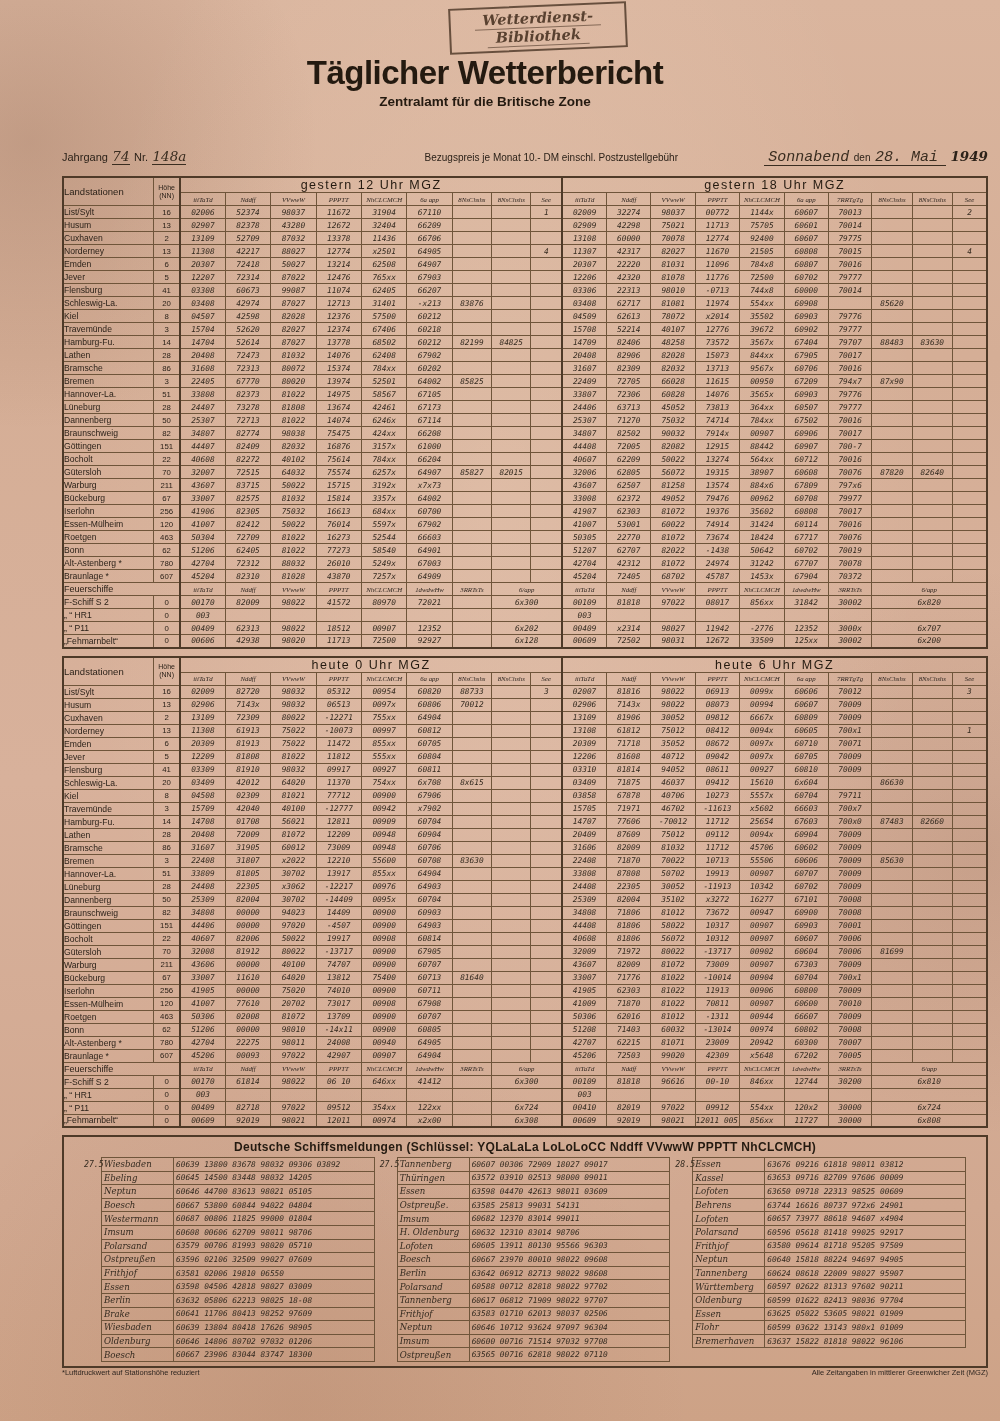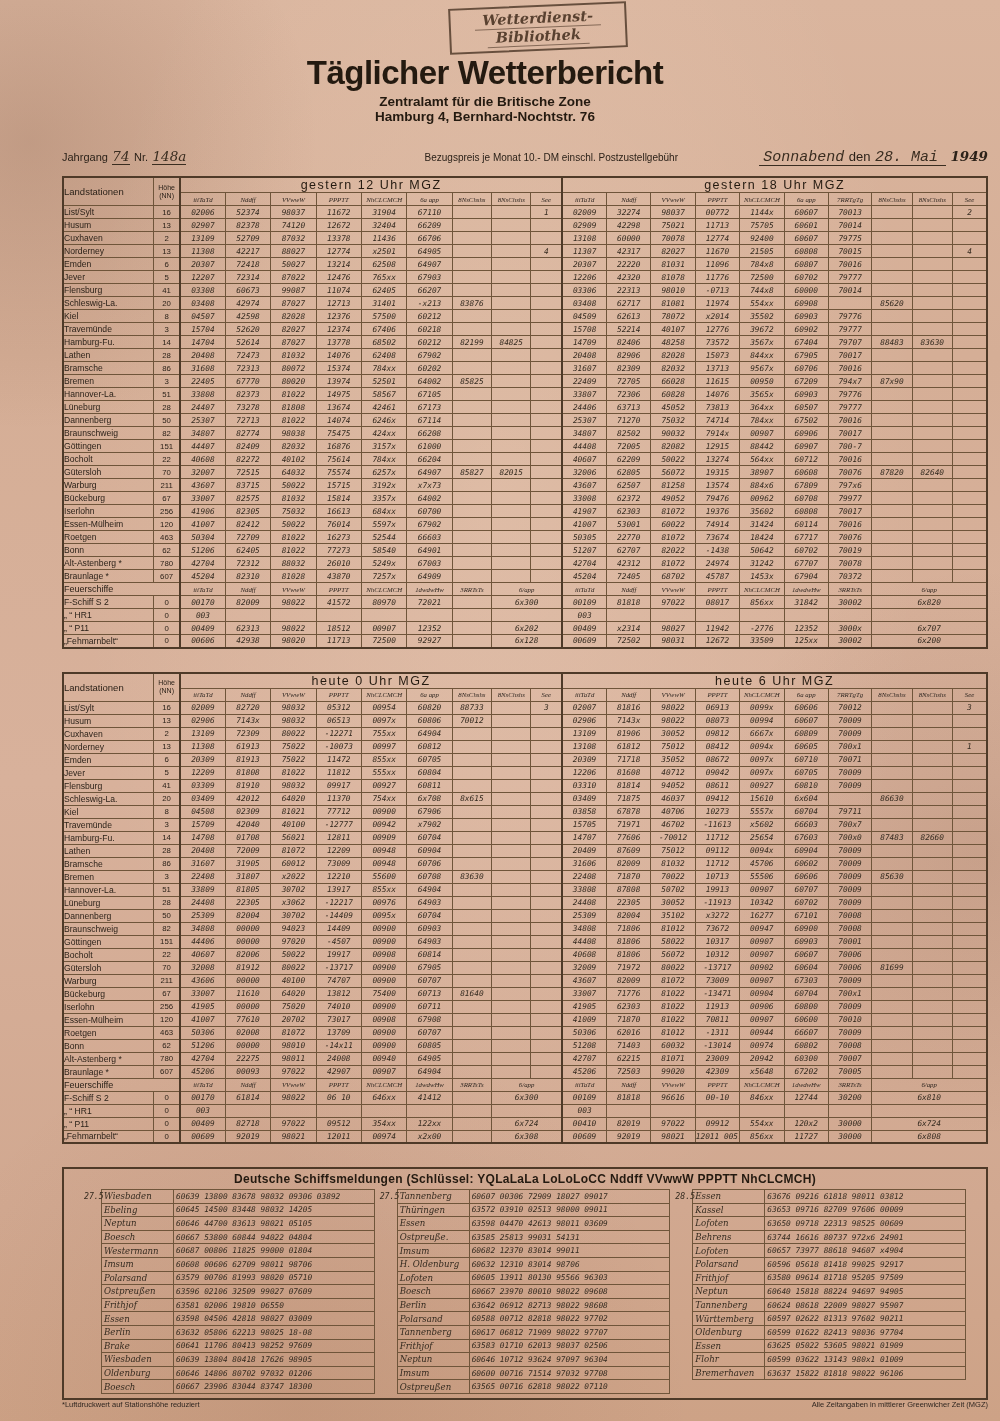--- a/index.html
+++ b/index.html
@@ -29,25 +29,25 @@
   
   .meta-row{position:absolute;top:147px;left:62px;width:926px;display:flex;align-items:baseline}
   .lbl{font-size:11px}
   .hwb{font-family:"DejaVu Serif",serif;font-style:italic;font-size:13.5px;color:#3a2d20}
   .u{border-bottom:1px solid #3a2d20}
   .meta-left{width:240px}
   .meta-center{flex:1;font-size:10px;text-align:right;padding-left:40px}
   .meta-right{width:310px;text-align:right;white-space:nowrap}
   .uline{border-bottom:1px solid #3a2d20;padding:0 4px 1px 4px}
   .script{font-family:Liberation Mono, monospace;font-style:italic;font-size:15px;color:#3a2d20}
-  .den{font-size:13px}
+  .den{font-size:10px}
   .year{font-family:"DejaVu Serif",serif;font-style:italic;font-weight:bold;font-size:13.5px;margin-left:4px}
   
   .sheet{position:absolute;top:176px;left:62px;width:926px}
-  table.wx{border-collapse:collapse;table-layout:fixed;width:926px;border:2px solid #4e3a28;margin-bottom:23px}
+  table.wx{border-collapse:collapse;table-layout:fixed;width:926px;border:2px solid #4e3a28;margin-bottom:7px}
   .wx th,.wx td{border:1px solid #6f553a;height:13px;padding:0;overflow:hidden;
     white-space:nowrap;vertical-align:middle;font-weight:normal}
   .half-title{font-size:12.5px;font-weight:bold;letter-spacing:1.5px;height:17px;text-align:center;color:#241a10}
   .code{font-family:"Liberation Serif",serif;font-style:italic;font-size:6.8px;text-align:center;height:12px;color:#2f2620}
   .name{font-size:8.6px;text-align:left;padding-left:3px}
   .name-h{font-size:9.5px;font-weight:bold;text-align:left;padding-left:3px}
   .hh{font-size:7.8px;text-align:center}
   .hh-h{font-size:7px;line-height:1.1;text-align:center}
   .hw{font-family:"DejaVu Sans Mono",monospace;font-style:italic;font-size:7.8px;color:#342a1f;text-align:center}
   .lsep{border-left:2px solid #4e3a28 !important}
@@ -72,21 +72,20 @@
 <div class="paper">
 
   <div class="stamp">
     <div>Wetterdienst-</div>
     <div>Bibliothek</div>
   </div>
 
   <div class="masthead">
     <div class="title">Täglicher Wetterbericht</div>
     <div class="sub2">Zentralamt für die Britische Zone</div>
-    <div class="sub3">Hamburg 4, Bernhard-Nochtstr. 76</div>
   </div>
 
   <div class="meta-row">
     <div class="meta-left">
       <span class="lbl">Jahrgang</span>
       <span class="hwb u">74</span>
       <span class="lbl">Nr.</span>
       <span class="hwb u">148a</span>
     </div>
     <div class="meta-center">Bezugspreis je Monat 10.- DM einschl. Postzustellgebühr</div>
@@ -177,21 +176,21 @@
             <td class="hw">70013</td>
             <td class="hw"></td>
             <td class="hw"></td>
             <td class="hw">2</td>
           </tr>
           <tr>
             <td class="name">Husum</td>
             <td class="hh">13</td>
             <td class="hw lsep">02907</td>
             <td class="hw">82378</td>
-            <td class="hw">74120</td>
+            <td class="hw">43280</td>
             <td class="hw">12672</td>
             <td class="hw">32404</td>
             <td class="hw">66209</td>
             <td class="hw"></td>
             <td class="hw"></td>
             <td class="hw"></td>
             <td class="hw rsep">02909</td>
             <td class="hw">42298</td>
             <td class="hw">75021</td>
             <td class="hw">11713</td>
@@ -1493,21 +1492,21 @@
             <td class="hw">64020</td>
             <td class="hw">13812</td>
             <td class="hw">75400</td>
             <td class="hw">60713</td>
             <td class="hw">81640</td>
             <td class="hw"></td>
             <td class="hw"></td>
             <td class="hw rsep">33007</td>
             <td class="hw">71776</td>
             <td class="hw">81022</td>
-            <td class="hw">-13471</td>
+            <td class="hw">-10014</td>
             <td class="hw">00904</td>
             <td class="hw">60704</td>
             <td class="hw">700x1</td>
             <td class="hw"></td>
             <td class="hw"></td>
             <td class="hw"></td>
           </tr>
           <tr>
             <td class="name">Iserlohn</td>
             <td class="hh">256</td>

